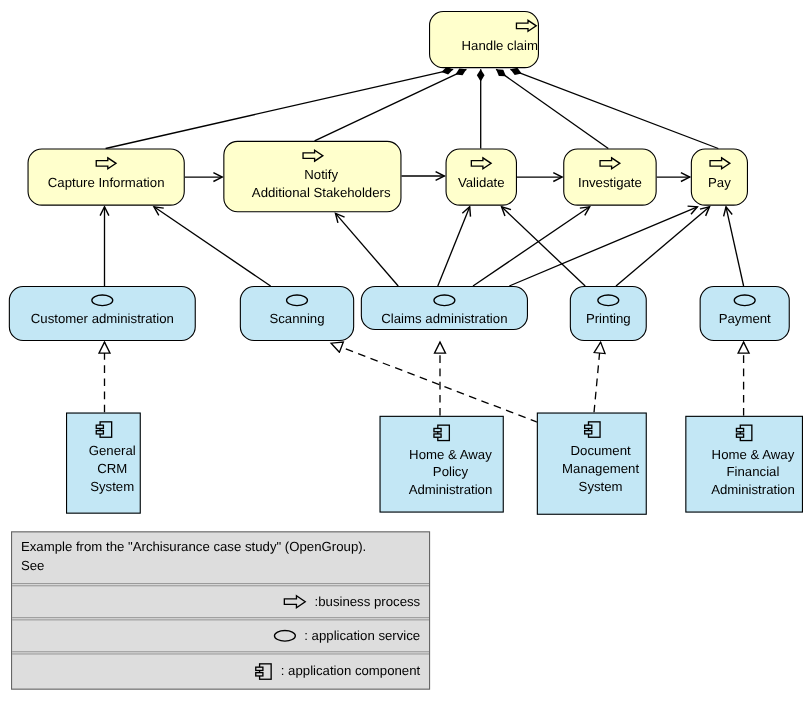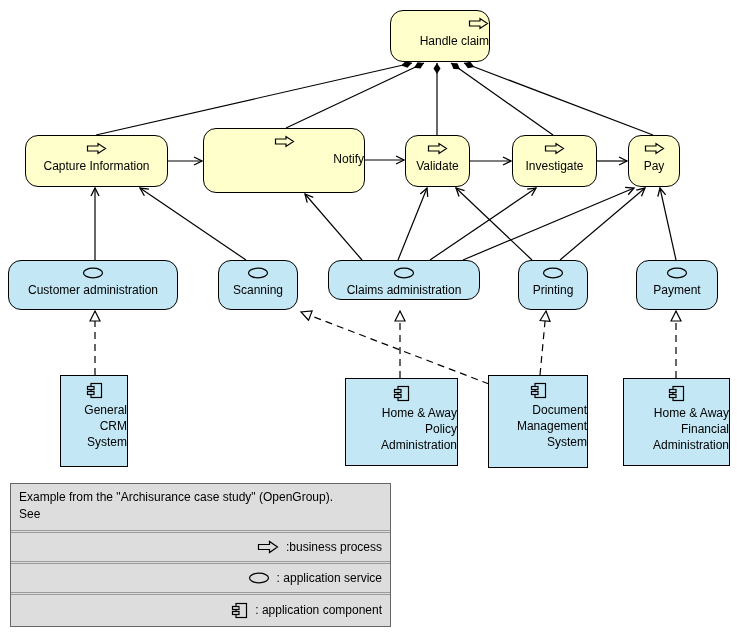--- a/index.html
+++ b/index.html
@@ -27,21 +27,21 @@
     font-size: 12px; color: #000;
     line-height: 1.35;
   }
   .node .icon { line-height: 0; flex: 0 0 auto; }
   .node .label { margin-top: 3px; text-align: center; }
   .node.process  { background: var(--business, #FFFFCC); border-radius: 13px; }
   .node.service  { background: var(--application, #C3E7F5); border-radius: 13px; }
   .node.component{ background: var(--application, #C3E7F5); border-radius: 0; }
   .node.component .label,
   .node.label-left .label {
-    align-self: stretch; text-align: right; padding-left: 16px;
+    align-self: stretch; text-align: center; padding-left: 16px;
   }
   .legend {
     position: absolute; left: 10px; top: 483px; width: 381px;
     background: var(--legend-bg, #DDDDDD);
     border: 1px solid #666;
     font-size: 12px; color: #000;
   }
   .legend-title { padding: 5px 8px 6px 8px; line-height: 1.45; }
   .legend-item {
     display: flex; align-items: center; gap: 7px;
@@ -141,20 +141,21 @@
       <div class="label">
         <div>Capture Information</div>
       </div>
     </div>
     <div class="node process label-left" style="left: 203px; top: 128px; width: 162px; height: 65px;">
       <span class="icon"><svg width="21" height="13" viewBox="0 0 21 13">
           <path d="M1.5 4 H12 V1.5 L19.5 6.5 L12 11.5 V9 H1.5 Z" fill="none" stroke="#000" stroke-width="1.2"></path>
         </svg></span>
       <div class="label">
         <div>Notify</div>
+        <div>Additional Stakeholders</div>
       </div>
     </div>
     <div class="node process" style="left: 405px; top: 135px; width: 65px; height: 52px;">
       <span class="icon"><svg width="21" height="13" viewBox="0 0 21 13">
           <path d="M1.5 4 H12 V1.5 L19.5 6.5 L12 11.5 V9 H1.5 Z" fill="none" stroke="#000" stroke-width="1.2"></path>
         </svg></span>
       <div class="label">
         <div>Validate</div>
       </div>
     </div>
@@ -175,21 +176,21 @@
       </div>
     </div>
     <div class="node service" style="left: 8px; top: 260px; width: 170px; height: 50px;">
       <span class="icon"><svg width="22" height="12" viewBox="0 0 22 12">
           <ellipse cx="11" cy="6" rx="9.5" ry="4.8" fill="none" stroke="#000" stroke-width="1.2"></ellipse>
         </svg></span>
       <div class="label">
         <div>Customer administration</div>
       </div>
     </div>
-    <div class="node service" style="left: 218px; top: 260px; width: 80px; height: 50px;">
+    <div class="node service" style="left: 218px; top: 260px; width: 104px; height: 50px;">
       <span class="icon"><svg width="22" height="12" viewBox="0 0 22 12">
           <ellipse cx="11" cy="6" rx="9.5" ry="4.8" fill="none" stroke="#000" stroke-width="1.2"></ellipse>
         </svg></span>
       <div class="label">
         <div>Scanning</div>
       </div>
     </div>
     <div class="node service" style="left: 328px; top: 260px; width: 152px; height: 40px;">
       <span class="icon"><svg width="22" height="12" viewBox="0 0 22 12">
           <ellipse cx="11" cy="6" rx="9.5" ry="4.8" fill="none" stroke="#000" stroke-width="1.2"></ellipse>

